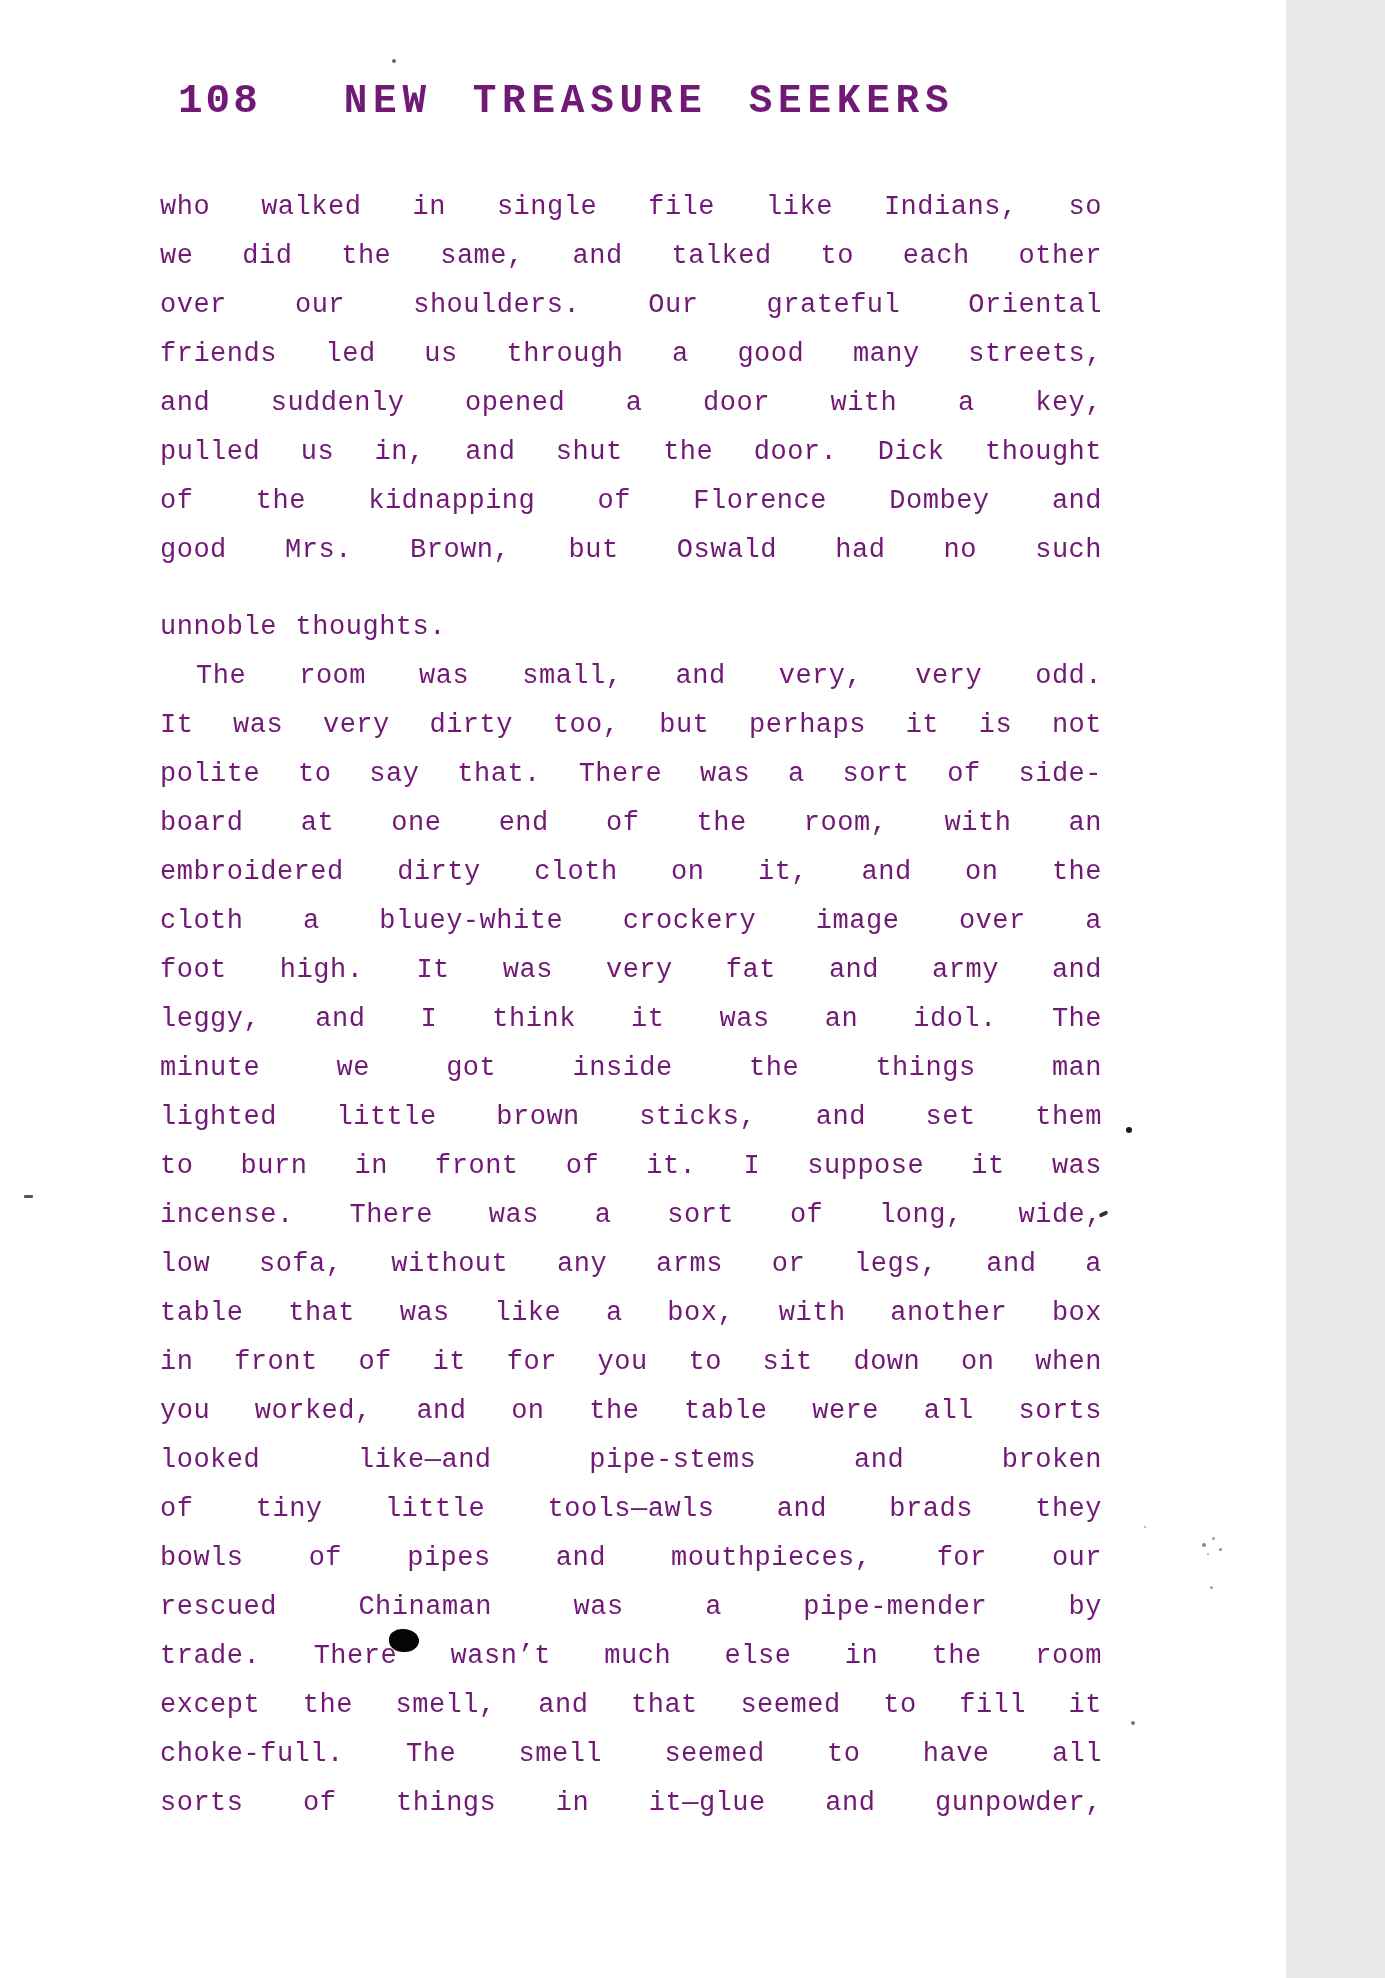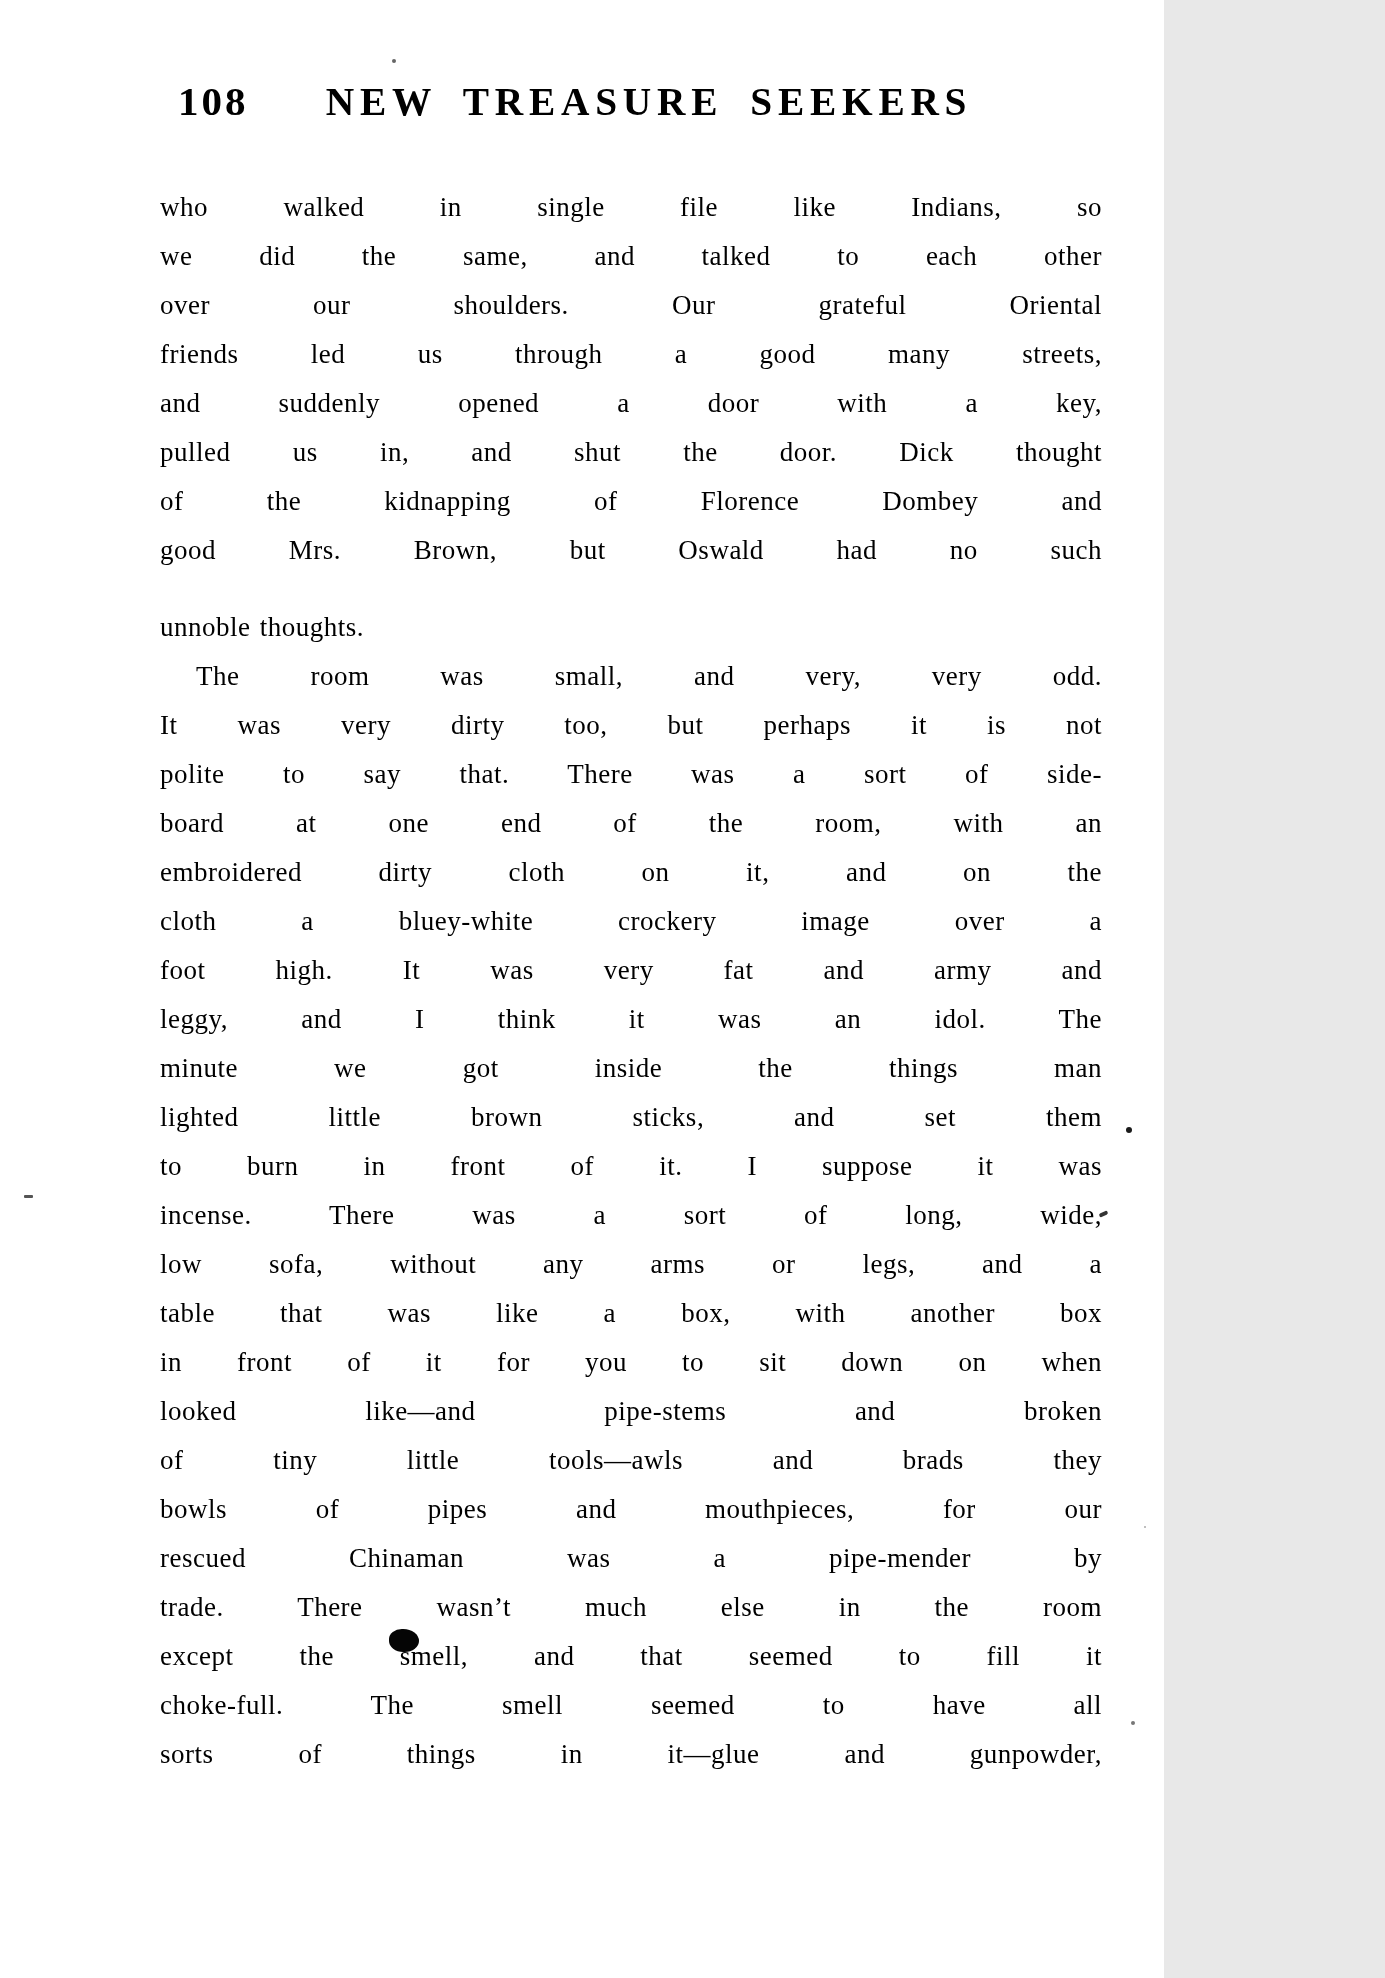--- a/index.html
+++ b/index.html
@@ -1,22 +1,22 @@
 <!DOCTYPE html>
 <html><head>
 <meta charset="utf-8">
 <style>
   html,body{margin:0;padding:0;background:#e8e8e8;}
   .page{
     position:relative;
-    width:1164px;height:1978px;
+    width:1286px;height:1978px;
     background:#ffffff;
     overflow:hidden;
-    font-family:Liberation Serif, serif;
-    color:#000000;
+    font-family:Liberation Mono, monospace;
+    color:#701a75;
   }
   .running-header{
     position:absolute;
     left:178px;top:76px;width:942px;height:50px;
     line-height:50px;
     font-size:41px;font-weight:700;
   }
   .page-number{
     position:absolute;left:0;top:0;
     letter-spacing:3px;
@@ -84,20 +84,21 @@
       <div class="line">cloth a bluey-white crockery image over a</div>
       <div class="line">foot high. It was very fat and army and</div>
       <div class="line">leggy, and I think it was an idol. The</div>
       <div class="line">minute we got inside the things man</div>
       <div class="line">lighted little brown sticks, and set them</div>
       <div class="line">to burn in front of it. I suppose it was</div>
       <div class="line">incense. There was a sort of long, wide,</div>
       <div class="line">low sofa, without any arms or legs, and a</div>
       <div class="line">table that was like a box, with another box</div>
       <div class="line">in front of it for you to sit down on when</div>
+      <div class="line">you worked, and on the table were all sorts</div>
       <div class="line">looked like—and pipe-stems and broken</div>
       <div class="line">of tiny little tools—awls and brads they</div>
       <div class="line">bowls of pipes and mouthpieces, for our</div>
       <div class="line">rescued Chinaman was a pipe-mender by</div>
       <div class="line">trade. There wasn’t much else in the room</div>
       <div class="line">except the smell, and that seemed to fill it</div>
       <div class="line">choke-full. The smell seemed to have all</div>
       <div class="line">sorts of things in it—glue and gunpowder,</div>
     </div>
 

